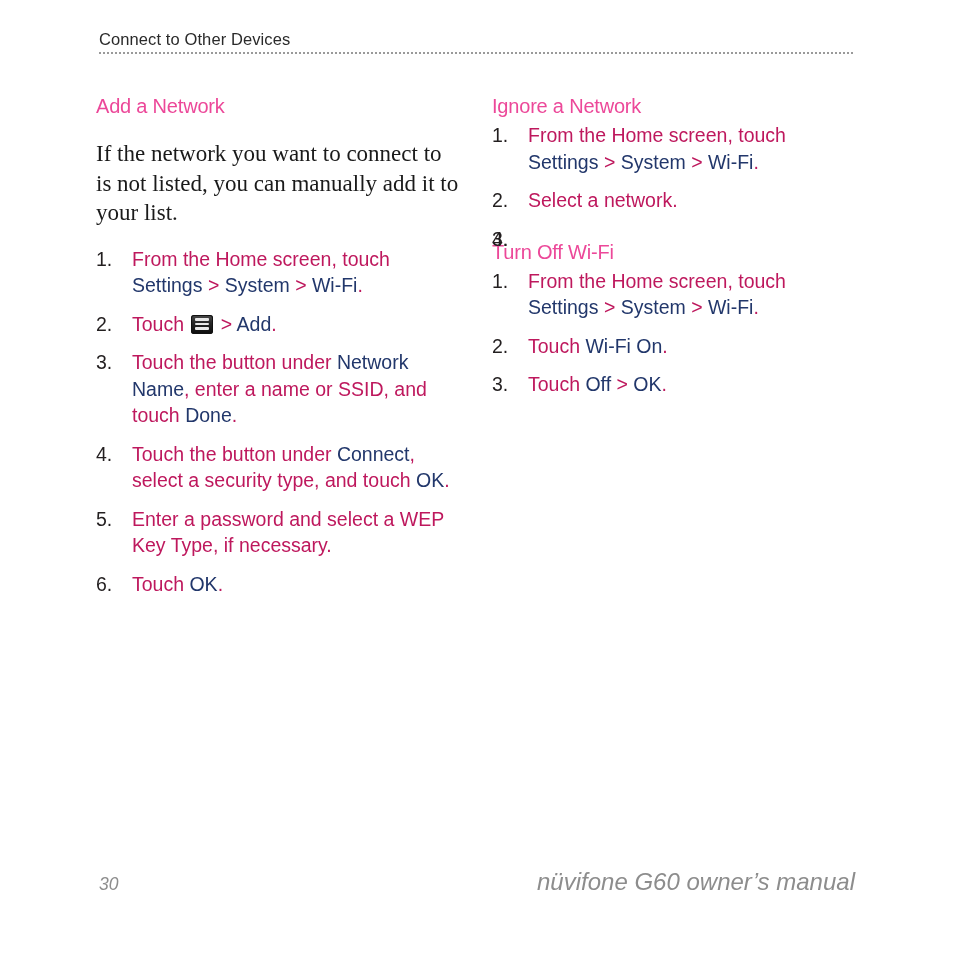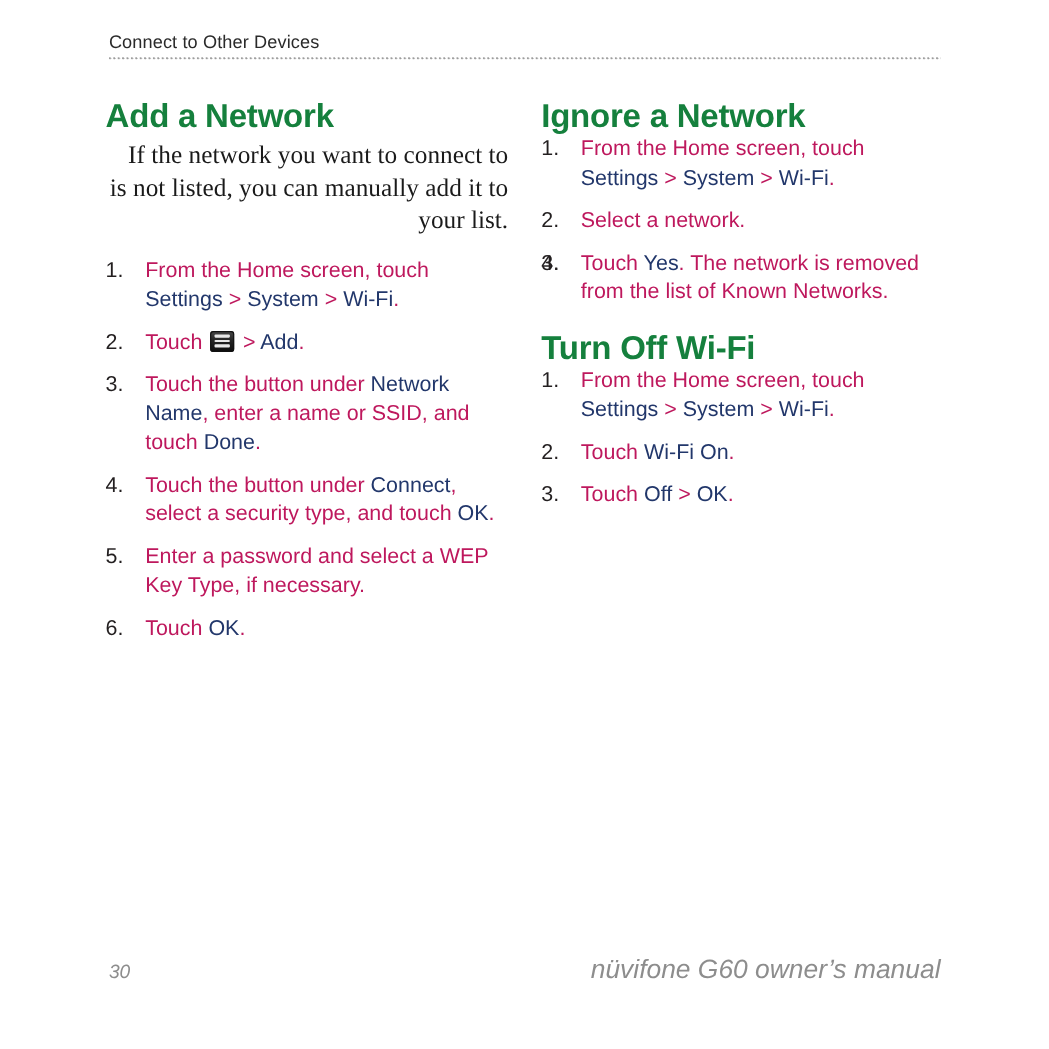--- a/index.html
+++ b/index.html
@@ -53,38 +53,37 @@
     width: 762px;
     display: flex;
     gap: 0px;
   }
   .col {
     width: 366px;
   }
   .col-left { margin-right: 30px; }
 
   h2.sec-title {
-    font-size: 30px;
-    font-weight: bold;
-    color: #15803d;
+    font-size: 20px;
+    font-weight: normal;
+    color: #ec4899;
     margin: 0 0 2px 0;
     letter-spacing: -0.2px;
     line-height: 28px;
   }
   h2.sec-title.spaced-top {
     margin-top: 24px;
   }
 
   p.intro {
     font-family: "Liberation Serif", serif;
     font-size: 23px;
     line-height: 29.5px;
     color: #1a1a1a;
-    margin: 6px 0 0 0;
-    text-align: right;
+    margin: 19px 0 0 0;
   }
 
   ol.steps {
     list-style: none;
     margin: 0;
     padding: 0;
   }
   ol.steps.gap-before { margin-top: 18px; }
 
   li.step {
@@ -175,21 +174,21 @@
           <li class="step"><span class="num">6.</span><span><span class="sep">Touch </span><span class="bl">OK</span><span class="sep">.</span></span></li>
         </ol>
     </div>
 
     <div class="col col-right" id="right-col">
         <h2 class="sec-title">Ignore a Network</h2>
         <ol class="steps">
           <li class="step"><span class="num">1.</span><span><span class="sep">From the Home screen, touch </span><span class="bl">Settings</span><span class="sep"> &gt; </span><span class="bl">System</span><span class="sep"> &gt; </span><span class="bl">Wi-Fi</span><span class="sep">.</span></span></li>
           <li class="step"><span class="num">2.</span><span><span class="sep">Select a network.</span></span></li>
           <li class="step"><span class="num">3.</span></li>
-          <li class="step"><span class="num">4.</span><span><span class="sep">Touch </span><span class="bl">Yes</span><span class="sep">. The network is removed from the list of Known Networks.</span></span></li>
+          <li class="step"><span class="num">4.</span></li>
         </ol>
         <h2 class="sec-title spaced-top">Turn Off Wi-Fi</h2>
         <ol class="steps">
           <li class="step"><span class="num">1.</span><span><span class="sep">From the Home screen, touch </span><span class="bl">Settings</span><span class="sep"> &gt; </span><span class="bl">System</span><span class="sep"> &gt; </span><span class="bl">Wi-Fi</span><span class="sep">.</span></span></li>
           <li class="step"><span class="num">2.</span><span><span class="sep">Touch </span><span class="bl">Wi-Fi On</span><span class="sep">.</span></span></li>
           <li class="step"><span class="num">3.</span><span><span class="sep">Touch </span><span class="bl">Off</span><span class="sep"> &gt; </span><span class="bl">OK</span><span class="sep">.</span></span></li>
         </ol>
       </div>
 
   </div>

